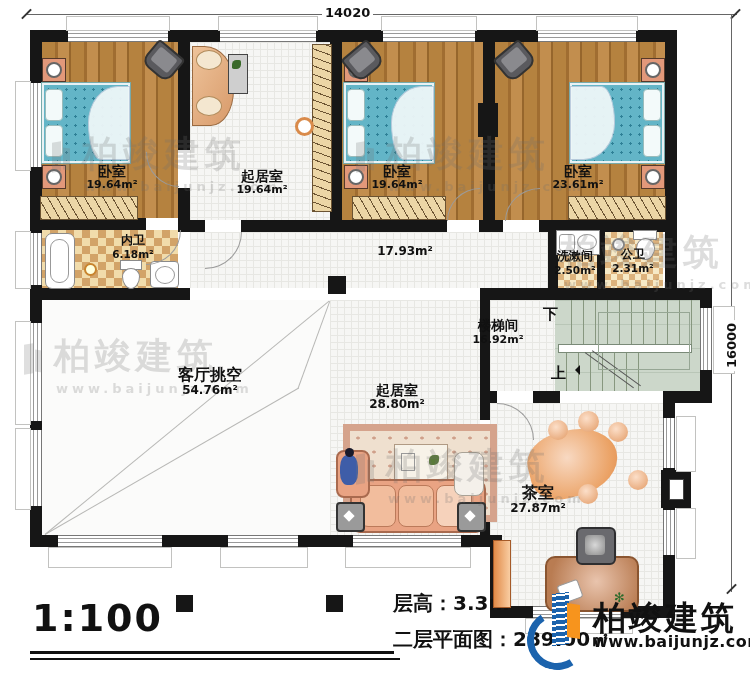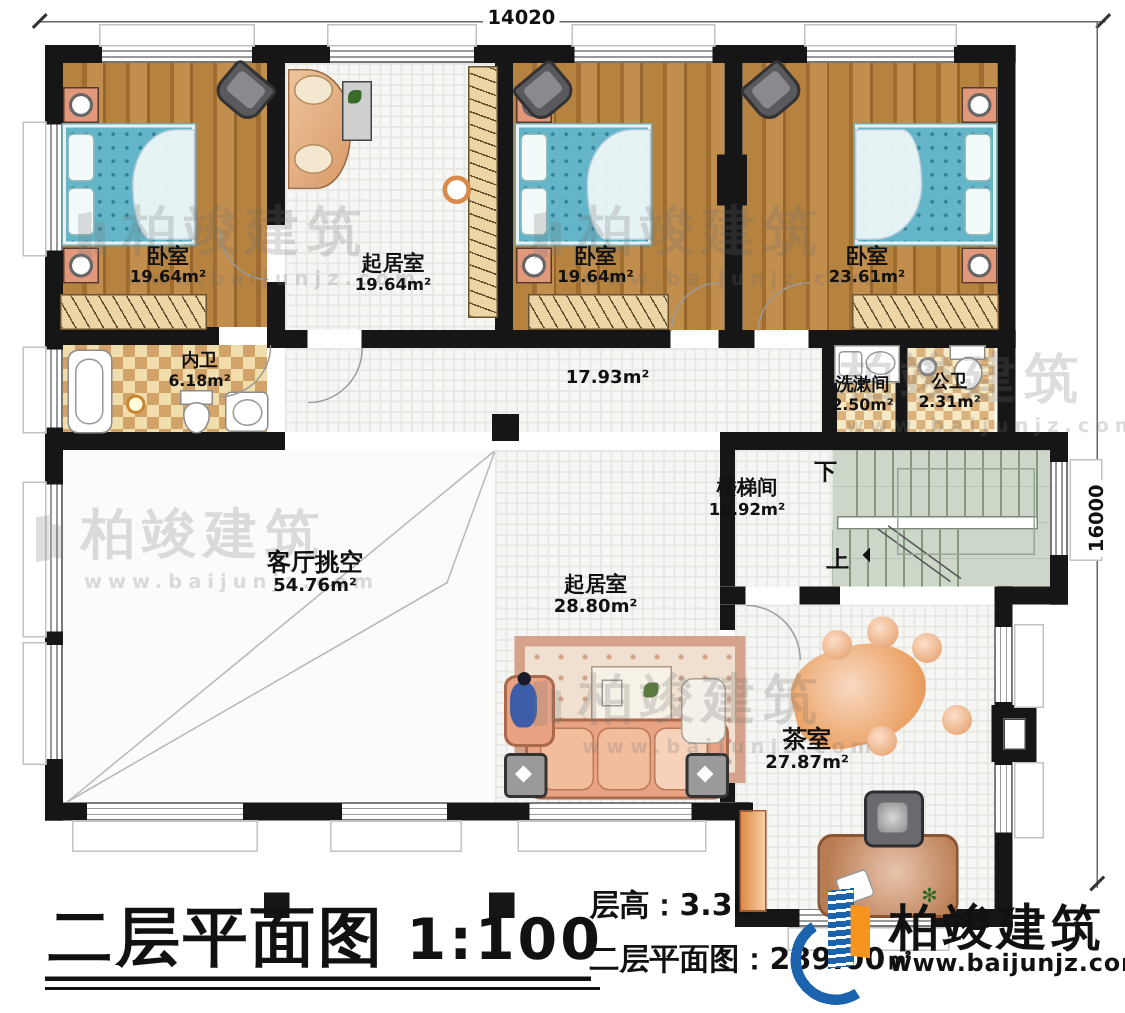--- a/index.html
+++ b/index.html
@@ -389,21 +389,20 @@
       <div class="wm-mark">
         <i style="left:4px;top:8px;width:9px;height:30px;transform:skewY(-10deg);"></i>
         <i style="left:15px;top:14px;width:7px;height:22px;transform:skewY(10deg);"></i>
       </div>
   <span class="wm-name">柏竣建筑</span>
     </div>
   <div class="wm-url">www.baijunjz.com</div>
 </div>
 
 <div class="title-row">
-  <span class="t-main">二层平面图</span>
   <span class="t-scale">1:100</span>
 </div>
 <div class="uline" style="left:30px;top:651px;width:364px;height:3px;"></div>
 <div class="uline" style="left:30px;top:658px;width:370px;height:2px;"></div>
 <div class="meta" style="top:590px;">
   <span>层高：</span><span>3.3m</span>
 </div>
 <div class="meta" style="top:626px;">
   <span>二层平面图：</span><span>289.00㎡</span>
 </div>

